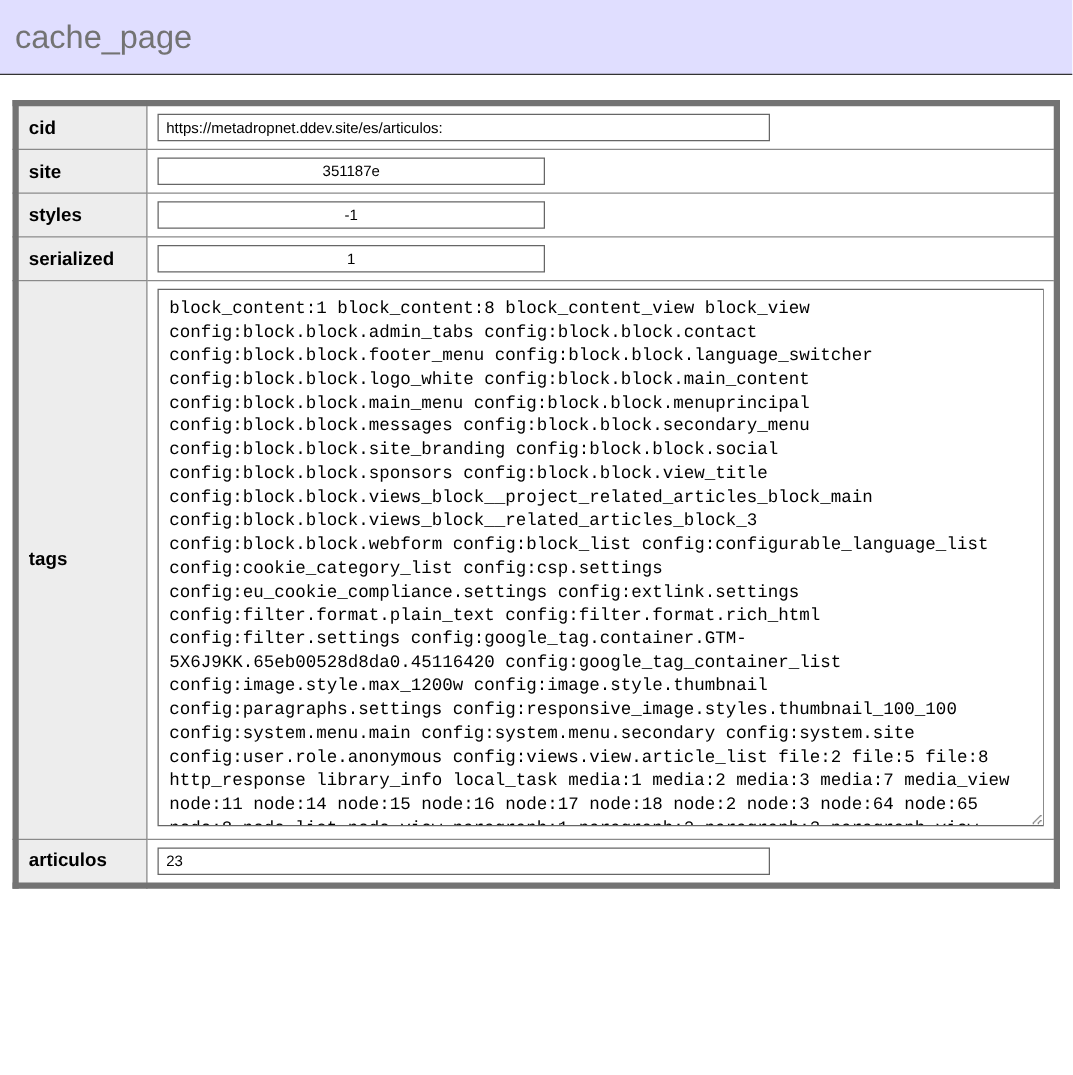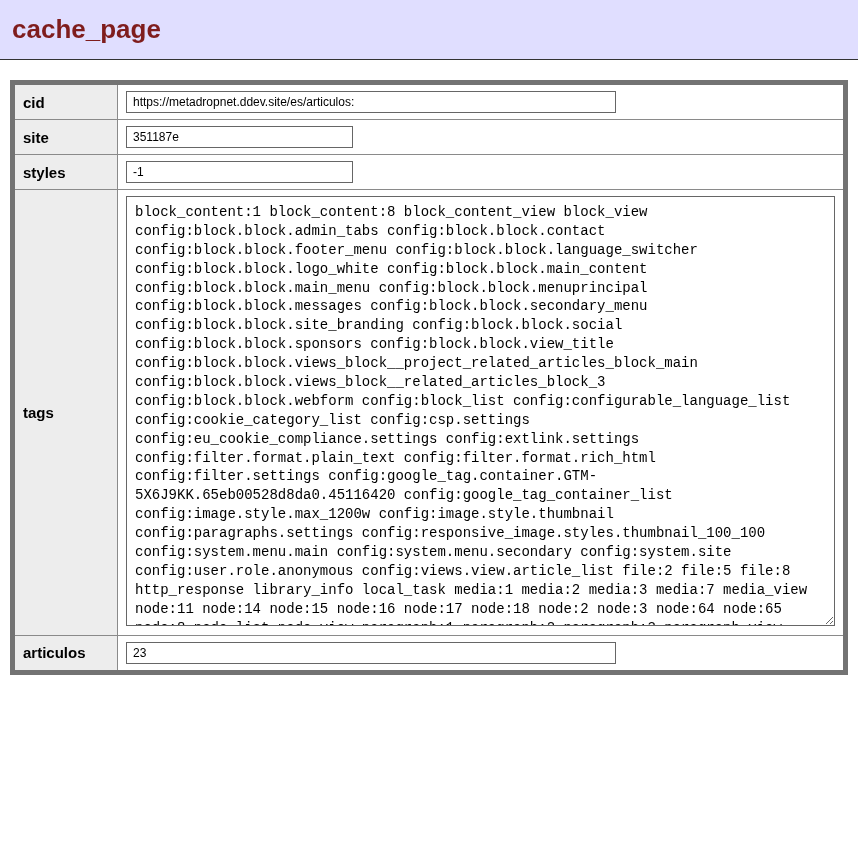--- a/index.html
+++ b/index.html
@@ -13,22 +13,22 @@
       background: #fff;
       width: 858px;
     }
     .header {
       background: #e0deff;
       padding: 14px 12px;
       border-bottom: 1px solid #333;
     }
     .header h1 {
       font-size: 26px;
-      font-weight: bold;
-      color: #7f1d1d;
+      font-weight: normal;
+      color: #737373;
     }
     .content {
       padding: 20px 10px 10px 10px;
     }
     table {
       width: 100%;
       border-collapse: collapse;
       border: 5px solid #737373;
     }
     td {
@@ -49,21 +49,22 @@
       font-family: Arial, Helvetica, sans-serif;
       font-size: 12px;
       padding: 3px 6px;
       border: 1px solid #666;
       background: #fff;
     }
     .input-wide {
       width: 490px;
     }
     .input-medium {
-      width: 227px;
+      width: 310px;
+      text-align: center;
     }
     textarea {
       width: 100%;
       font-family: "Courier New", Courier, monospace;
       font-size: 14px;
       line-height: 1.35;
       padding: 6px 8px;
       border: 1px solid #666;
       resize: vertical;
       background: #fff;
@@ -93,20 +94,26 @@
         <input type="text" class="input-medium" value="351187e" style="">
       </td>
     </tr>
     <tr>
       <td class="label">styles</td>
       <td>
         <input type="text" class="input-medium" value="-1" style="">
       </td>
     </tr>
     <tr>
+      <td class="label">serialized</td>
+      <td>
+        <input type="text" class="input-medium" value="1" style="">
+      </td>
+    </tr>
+    <tr>
       <td class="label tags-label">tags</td>
       <td>
         <textarea rows="22" style="">block_content:1 block_content:8 block_content_view block_view config:block.block.admin_tabs config:block.block.contact config:block.block.footer_menu config:block.block.language_switcher config:block.block.logo_white config:block.block.main_content config:block.block.main_menu config:block.block.menuprincipal config:block.block.messages config:block.block.secondary_menu config:block.block.site_branding config:block.block.social config:block.block.sponsors config:block.block.view_title config:block.block.views_block__project_related_articles_block_main config:block.block.views_block__related_articles_block_3 config:block.block.webform config:block_list config:configurable_language_list config:cookie_category_list config:csp.settings config:eu_cookie_compliance.settings config:extlink.settings config:filter.format.plain_text config:filter.format.rich_html config:filter.settings config:google_tag.container.GTM-5X6J9KK.65eb00528d8da0.45116420 config:google_tag_container_list config:image.style.max_1200w config:image.style.thumbnail config:paragraphs.settings config:responsive_image.styles.thumbnail_100_100 config:system.menu.main config:system.menu.secondary config:system.site config:user.role.anonymous config:views.view.article_list file:2 file:5 file:8 http_response library_info local_task media:1 media:2 media:3 media:7 media_view node:11 node:14 node:15 node:16 node:17 node:18 node:2 node:3 node:64 node:65 node:8 node_list node_view paragraph:1 paragraph:2 paragraph:3 paragraph_view rendered user:0 user:1 user:2 user:3 user_list user_view</textarea>
       </td>
     </tr>
     <tr>
       <td class="label">articulos</td>
       <td>
         <input type="text" class="input-wide" value="23" style="">
       </td>

